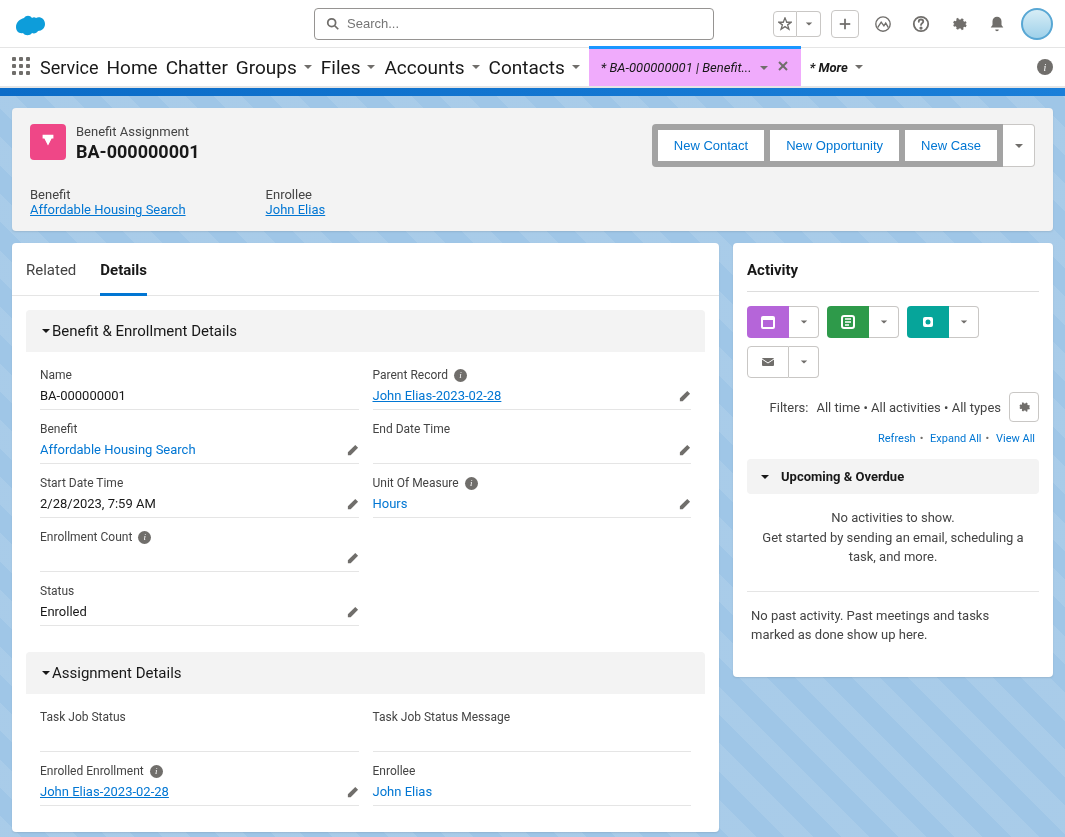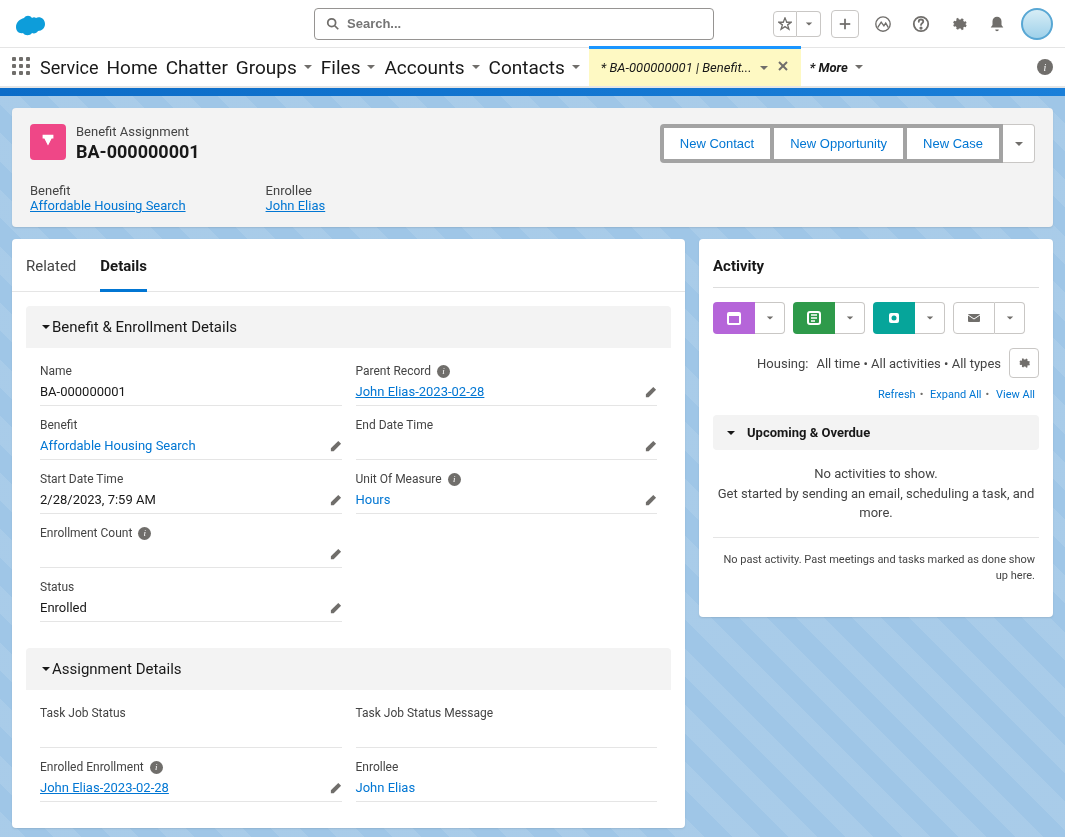--- a/index.html
+++ b/index.html
@@ -4,68 +4,68 @@
 <style>
 * { box-sizing: border-box; margin: 0; padding: 0; }
 body { font-family: -apple-system, BlinkMacSystemFont, "Segoe UI", Roboto, Helvetica, Arial, sans-serif; background: #fff; color: #181818; font-size: 13px; width: 1065px; }
 a { text-decoration: none; }
 
 
 .topbar { display: flex; align-items: center; height: 48px; padding: 0 12px; border-bottom: 1px solid #e5e5e5; gap: 12px; }
 .cloud-logo { width: 40px; height: 28px; color: #0d9dda; }
 .search-wrap { flex: 0 0 400px; margin-left: 250px; position: relative; }
 .search-wrap svg { position: absolute; left: 12px; top: 50%; transform: translateY(-50%); width: 14px; height: 14px; color: #706e6b; }
-.search-input { width: 100%; height: 32px; border: 1px solid #969492; border-radius: 4px; padding: 0 10px 0 32px; font-size: 13px; color: #000000; font-weight: bold; }
+.search-input { width: 100%; height: 32px; border: 1px solid #969492; border-radius: 4px; padding: 0 10px 0 32px; font-size: 13px; color: #000000; }
 .top-right { margin-left: auto; display: flex; align-items: center; gap: 10px; }
 .icon-btn { width: 28px; height: 28px; display: flex; align-items: center; justify-content: center; color: #706e6b; border: none; background: transparent; cursor: pointer; }
 .icon-btn.boxed { border: 1px solid #c9c7c5; border-radius: 4px; background: #fff; }
 .fav-group { display: flex; }
 .fav-group .icon-btn { border: 1px solid #c9c7c5; border-radius: 0; width: 24px; height: 26px; }
 .fav-group .icon-btn:first-child { border-radius: 4px 0 0 4px; }
 .fav-group .icon-btn:last-child { border-radius: 0 4px 4px 0; border-left: none; }
 .avatar { width: 32px; height: 32px; border-radius: 50%; background: linear-gradient(#d7edf6,#9fd1ea); border: 2px solid #58a7d4; }
 
 
 .navbar { display: flex; align-items: center; height: 40px; padding: 0 12px; border-bottom: 2px solid #e5e5e5; gap: 8px; position: relative; }
 .app-launcher { width: 20px; height: 20px; display: grid; grid-template-columns: repeat(3,4px); grid-template-rows: repeat(3,4px); gap: 3px; cursor: pointer; }
 .app-launcher span { background: #706e6b; border-radius: 1px; }
 .app-name { font-size: 18px; font-weight: 400; }
 .nav-item { display: flex; align-items: center; gap: 6px; font-size: 19px; color: #181818; cursor: pointer; height: 40px; }
 .nav-item svg { width: 10px; height: 10px; color: #706e6b; }
 .nav-tab { height: 40px; display: flex; align-items: center; gap: 8px; padding: 0 12px; font-style: italic; color: #181818; border-top: 3px solid transparent; }
-.nav-tab.active { border-top: 3px solid #1b96ff; background: #fef9c3; position: relative; top: -1px; }
+.nav-tab.active { border-top: 3px solid #1b96ff; background: #f0abfc; position: relative; top: -1px; }
 .nav-tab .close-x { color: #706e6b; cursor: pointer; }
 .nav-more { font-style: italic; display: flex; align-items: center; gap: 6px; cursor: pointer; font-weight: bold; }
 .nav-info { margin-left: auto; width: 16px; height: 16px; border-radius: 50%; background: #706e6b; color: #fff; font-size: 10px; display: flex; align-items: center; justify-content: center; font-style: italic; font-family: serif; }
 
 
 .blue-strip { height: 8px; background: linear-gradient(90deg,#0b6cc8,#1a7fd9); }
 
 
 .content-bg { background: #9fc6e7; padding: 12px; background-image: repeating-linear-gradient(45deg, rgba(255,255,255,0.1) 0 20px, transparent 20px 40px); }
 .header-card { background: #f3f3f3; border-radius: 4px; padding: 16px 18px 14px; box-shadow: 0 1px 2px rgba(0,0,0,0.1); }
 .header-top { display: flex; align-items: flex-start; }
 .record-icon { width: 36px; height: 36px; border-radius: 4px; background: #ef4787; color: #fff; display: flex; align-items: center; justify-content: center; margin-right: 10px; }
 .record-icon svg { width: 18px; height: 18px; }
 .object-label { font-size: 13px; color: #444; }
 .record-title { font-size: 18px; font-weight: 700; margin-top: 2px; }
 .action-group { margin-left: auto; display: flex; }
-.action-btn { border: 4px solid #a3a3a3; background: #fff; color: #0176d3; padding: 8px 16px; font-size: 13px; cursor: pointer; }
+.action-btn { border: 6px solid #a3a3a3; background: #fff; color: #0176d3; padding: 8px 16px; font-size: 13px; cursor: pointer; }
 .action-btn:first-child { border-radius: 4px 0 0 4px; }
 .action-btn + .action-btn { border-left: none; }
 .action-dd { border: 1px solid #c9c7c5; border-left: none; background: #fff; width: 32px; border-radius: 0 4px 4px 0; cursor: pointer; display: flex; align-items: center; justify-content: center; color: #706e6b; }
 .header-fields { display: flex; gap: 80px; margin-top: 20px; }
 .header-field-label { font-size: 13px; color: #444; }
 .header-field-val a { color: #0176d3; text-decoration: underline; font-size: 13px; }
 
 
 .body-row { display: flex; gap: 14px; margin-top: 12px; align-items: flex-start; }
 .panel { background: #fff; border-radius: 4px; box-shadow: 0 1px 2px rgba(0,0,0,0.1); }
 .main-panel { flex: 1; padding: 0; }
-.side-panel { width: 354px; padding: 18px 14px; }
+.side-panel { width: 320px; padding: 18px 14px; }
 
 
 .tabs { display: flex; gap: 24px; padding: 18px 14px 0; border-bottom: 1px solid #e5e5e5; }
 .tab { padding-bottom: 14px; font-size: 15px; color: #444; cursor: pointer; }
 .tab.active { font-weight: 700; color: #181818; border-bottom: 3px solid #0176d3; margin-bottom: -1px; }
 
 
 .section { margin: 14px; border-radius: 4px; overflow: hidden; }
 .section-head { background: #f3f3f3; padding: 12px 14px; display: flex; align-items: center; font-size: 15px; cursor: pointer; }
 .section-head svg { width: 12px; height: 12px; }
@@ -87,21 +87,21 @@
 .act-color.outline { background: #fff; border: 1px solid #c9c7c5; }
 .act-dd { width: 30px; height: 32px; border: 1px solid #c9c7c5; border-left: none; border-radius: 0 4px 4px 0; background: #fff; display: flex; align-items: center; justify-content: center; color: #706e6b; cursor: pointer; }
 .act-color svg { width: 16px; height: 16px; }
 .filters-row { display: flex; align-items: center; gap: 8px; font-size: 13px; color: #444; justify-content: flex-end; }
 .gear-box { width: 30px; height: 30px; border: 1px solid #c9c7c5; border-radius: 4px; display: flex; align-items: center; justify-content: center; color: #706e6b; cursor: pointer; }
 .link-row { text-align: right; margin: 10px 4px 14px; font-size: 11px; }
 .link-row a { color: #0176d3; cursor: pointer; }
 .link-row span.dot { color: #706e6b; margin: 0 4px; }
 .upcoming-head { background: #f3f3f3; padding: 10px 12px; display: flex; align-items: center; gap: 10px; font-weight: 700; font-size: 13px; border-radius: 4px; }
 .empty-msg { text-align: center; font-size: 13px; color: #444; padding: 14px 4px; line-height: 1.5; }
-.past-msg { text-align: right; font-size: 11px; color: #444; padding: 14px 4px; border-top: 1px solid #e5e5e5; line-height: 1.5; }
+.past-msg { text-align: left; font-size: 13px; color: #444; padding: 14px 4px; border-top: 1px solid #e5e5e5; margin-top: 10px; line-height: 1.5; }
 </style>
 </head>
 <body>
 
 <div class="topbar">
   <svg class="cloud-logo" viewBox="0 0 40 28" fill="currentColor">
       <path d="M12 8c2-3 6-3 8 0 1-1 3-1 4 0 4-2 9 1 9 6 0 4-3 7-7 7-1 2-4 3-6 2-2 3-7 3-9 0-4 1-7-2-7-6 0-5 4-8 8-9z"></path>
     </svg>
   <div class="search-wrap">
     <svg viewBox="0 0 16 16" fill="currentColor">
@@ -419,21 +419,21 @@
               </svg>
             </div>
           <div class="act-dd">
               <svg width="8" height="8" viewBox="0 0 10 10" fill="currentColor">
                 <path d="M1 3l4 4 4-4z"></path>
               </svg>
             </div>
         </div>
       </div>
       <div class="filters-row">
-        <span>Housing:</span>
+        <span>Filters:</span>
         <span>All time  •  All activities  •  All types</span>
         <div class="gear-box">
             <svg width="14" height="14" viewBox="0 0 20 20" fill="currentColor">
               <path d="M10 6a4 4 0 100 8 4 4 0 000-8zm0 6a2 2 0 110-4 2 2 0 010 4zm7-2l1.5-1-1-2-1.8.4a6 6 0 00-1-1l.4-1.8-2-1L12 5a6 6 0 00-2 0L8.9 3.1l-2 1 .4 1.8a6 6 0 00-1 1L4.5 6.5l-1 2L5 10l-1.5 1 1 2 1.8-.4a6 6 0 001 1l-.4 1.8 2 1L10 15a6 6 0 002 0l1.1 1.9 2-1-.4-1.8a6 6 0 001-1l1.8.4 1-2L17 10z"></path>
             </svg>
           </div>
       </div>
       <div class="link-row">
         <a>Refresh</a><span class="dot">•</span>
         <a>Expand All</a><span class="dot">•</span>

